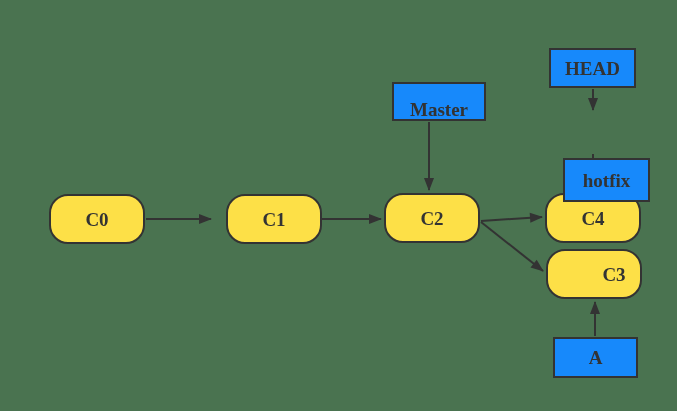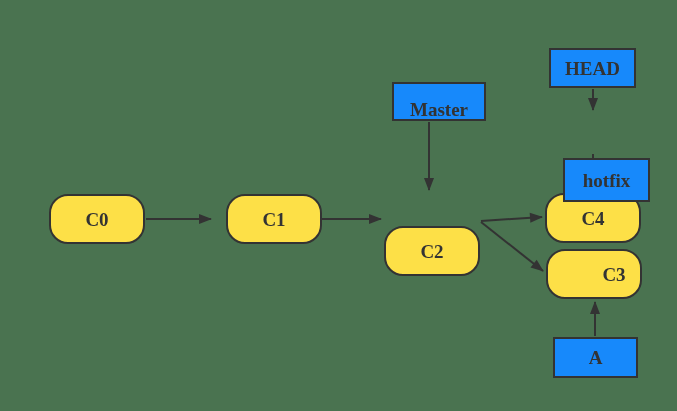--- a/index.html
+++ b/index.html
@@ -43,21 +43,21 @@
     background: #fde047;
     border-radius: 19px;
     width: 96px;
     height: 50px;
   }
   .ref {
     background: #1789fb;
   }
   #node-c0     { left: 49px;  top: 194px; }
   #node-c1     { left: 226px; top: 194px; }
-  #node-c2     { left: 384px; top: 193px; margin-top: 33px; }
+  #node-c2     { left: 384px; top: 193px; }
   #node-c4     { left: 545px; top: 193px; }
   #node-c3     { left: 546px; top: 249px; padding-left: 40px; }
   #node-master { left: 392px; top: 82px;  width: 94px; height: 39px; align-items: flex-end; }
   #node-head   { left: 549px; top: 48px;  width: 87px; height: 40px; }
   #node-hotfix { left: 563px; top: 113px; width: 87px; height: 44px; margin-top: 45px; }
   #node-a      { left: 553px; top: 337px; width: 85px; height: 41px; }
 </style>
 </head>
 <body>
 

